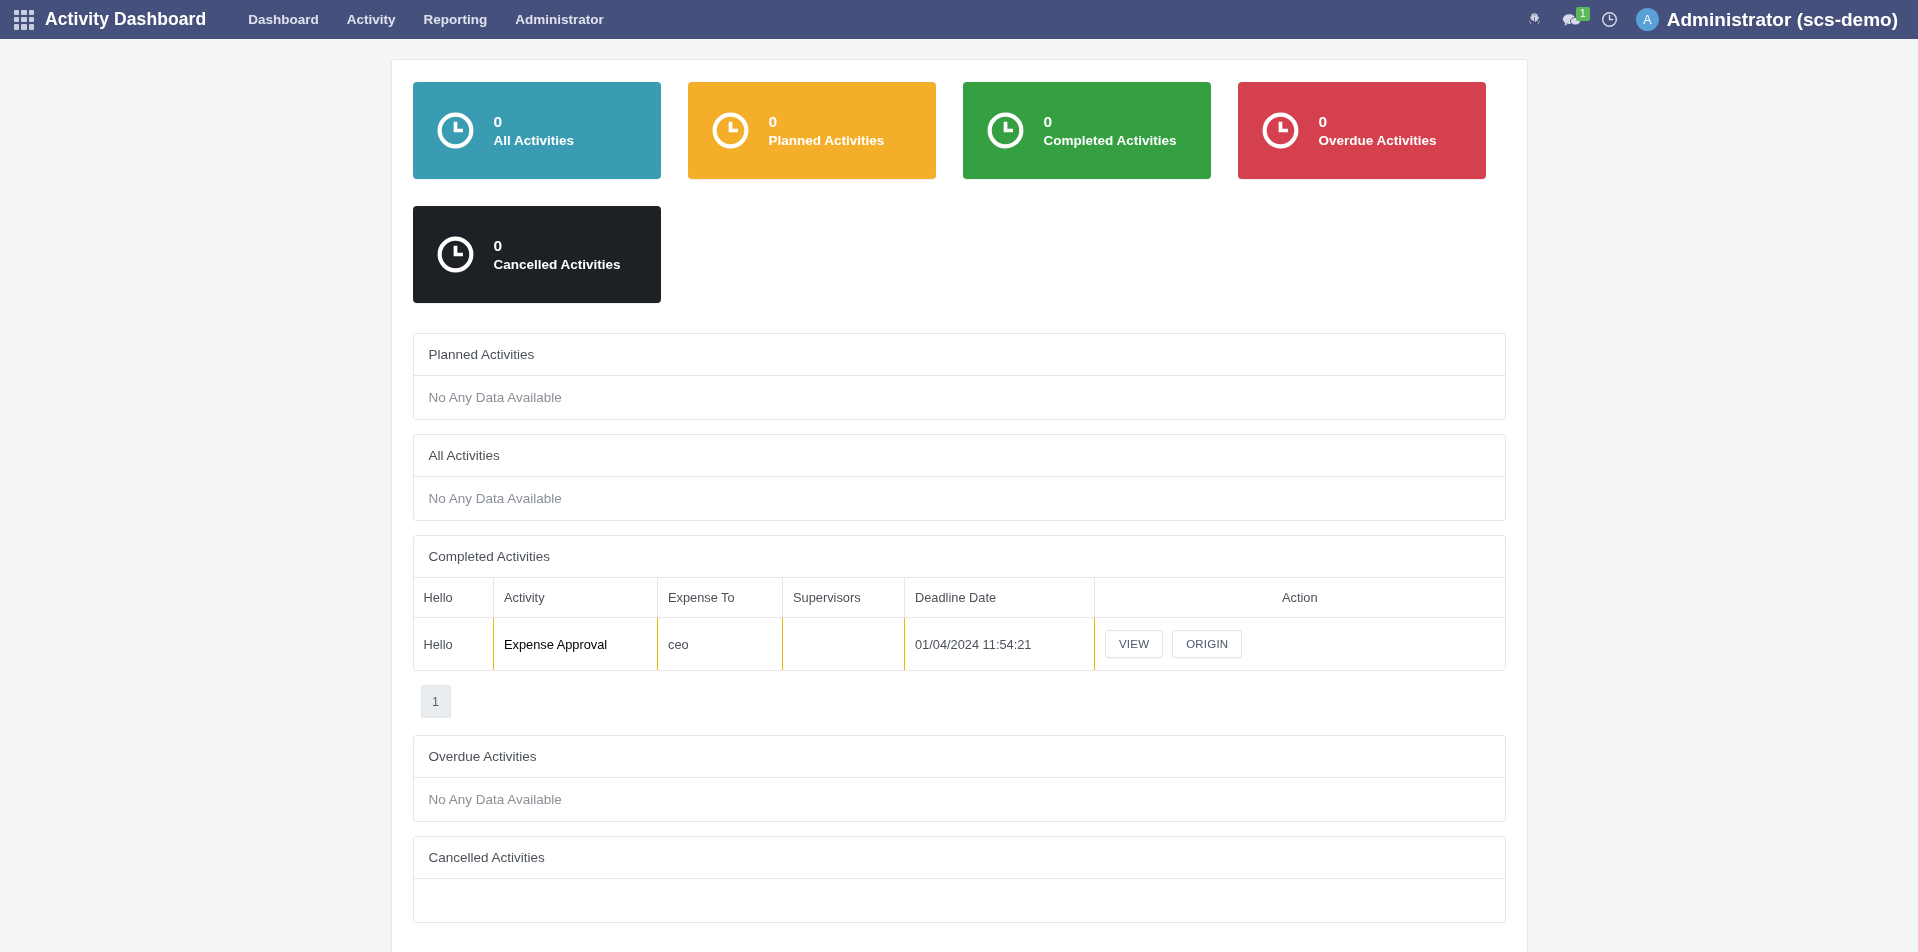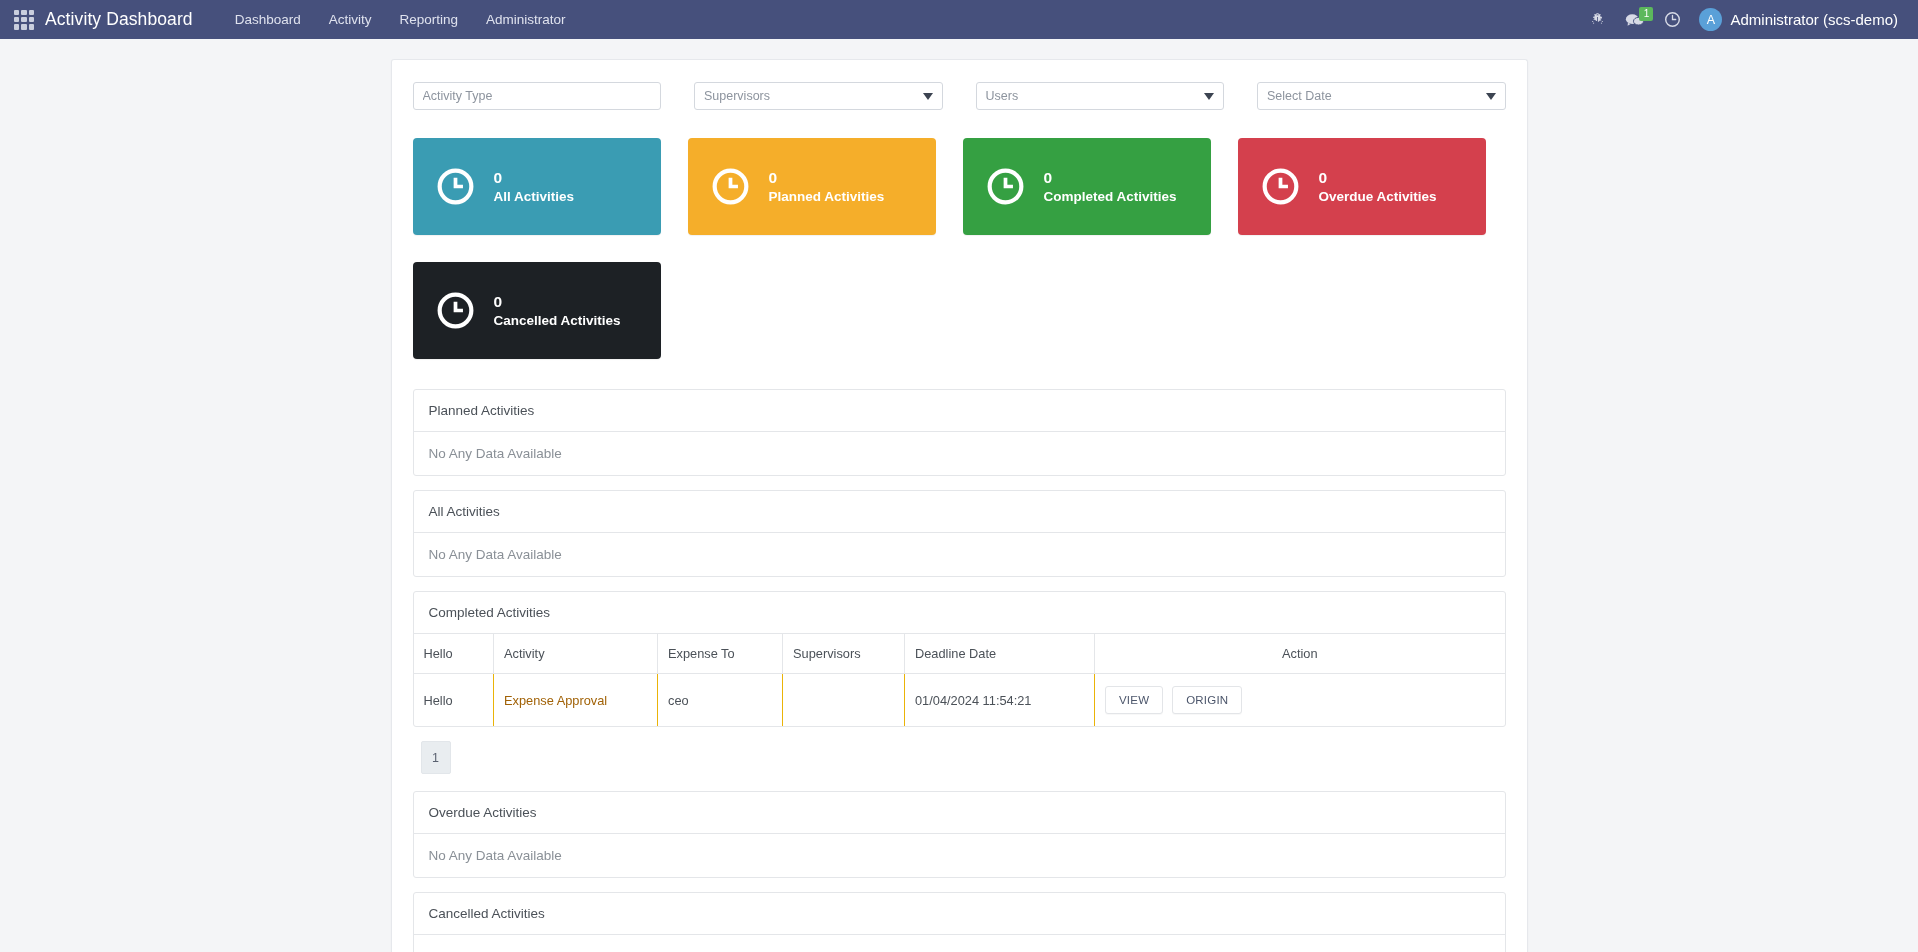--- a/index.html
+++ b/index.html
@@ -15,21 +15,21 @@
   
   .navbar {
     height: 39px;
     background: #46507c;
     display: flex;
     align-items: center;
     padding: 0 18px 0 10px;
     position: relative;
     z-index: 20;
   }
-  .nav-left { display: flex; align-items: center; }
+  .nav-left { display: flex; align-items: center; font-weight: bold; }
   .apps-icon {
     width: 20px; height: 20px;
     display: grid;
     grid-template-columns: repeat(3, 1fr);
     grid-template-rows: repeat(3, 1fr);
     gap: 2px;
     margin-right: 11px;
     margin-left: 4px;
     cursor: pointer;
   }
@@ -96,22 +96,23 @@
     background: #5aa0d8;
     color: #ffffff;
     font-size: 12.5px;
     display: flex;
     align-items: center;
     justify-content: center;
     flex: 0 0 auto;
   }
   .user-name {
     color: #ffffff;
-    font-size: 15px;
+    font-size: 19px;
     white-space: nowrap;
+    font-weight: bold;
   }
 
   
   .page {
     height: 913px;
     overflow: hidden;
     padding-top: 20px;
   }
   .container {
     width: 1137px;
@@ -233,21 +234,21 @@
     border-right: 1px solid #eab308;
     height: 48px;
     vertical-align: middle;
   }
   table.grid td:last-child { border-right: none; }
   .col-name { width: 80px; }
   .col-activity { width: 164px; }
   .col-assigned { width: 125px; }
   .col-supervisors { width: 122px; }
   .col-deadline { width: 190px; }
-  .link-green { color: #a16207; text-decoration: none; cursor: pointer; }
+  .link-green { color: #000000; text-decoration: none; cursor: pointer; }
   .row-actions { display: flex; gap: 9px; }
   .btn-sm {
     background: #ffffff;
     border: 1px solid #e3e5e8;
     border-radius: 3px;
     color: #4c566b;
     font-size: 11.5px;
     padding: 7px 13px;
     cursor: pointer;
     font-family: "Liberation Sans", sans-serif;
@@ -322,43 +323,20 @@
     <div class="user-box">
       <div class="avatar">A</div>
       <span class="user-name">Administrator (scs-demo)</span>
     </div>
   </div>
 </div>
 
 <div class="page">
   <div class="container">
 
-    <div class="filters">
-      <div class="filter-field">
-        <input class="filter-input" placeholder="Activity Type" style="">
-      </div>
-      <div class="filter-field">
-        <div class="filter-select">
-          <span>Supervisors</span>
-          <span class="caret"></span>
-        </div>
-      </div>
-      <div class="filter-field">
-        <div class="filter-select">
-          <span>Users</span>
-          <span class="caret"></span>
-        </div>
-      </div>
-      <div class="filter-field">
-        <div class="filter-select">
-          <span>Select Date</span>
-          <span class="caret"></span>
-        </div>
-      </div>
-    </div>
 
     <div class="cards">
 
       <div class="card" id="card-0" style="background: rgb(58, 156, 179);">
         <svg class="clock" width="41" height="41" viewBox="0 0 44 44">
           <circle cx="22" cy="22" r="17" fill="none" stroke="#ffffff" stroke-width="4.5"></circle>
           <path d="M22 12.5V22h8" fill="none" stroke="#ffffff" stroke-width="4" stroke-linecap="butt"></path>
         </svg>
         <div class="card-text">
           <span class="card-count">0</span>

